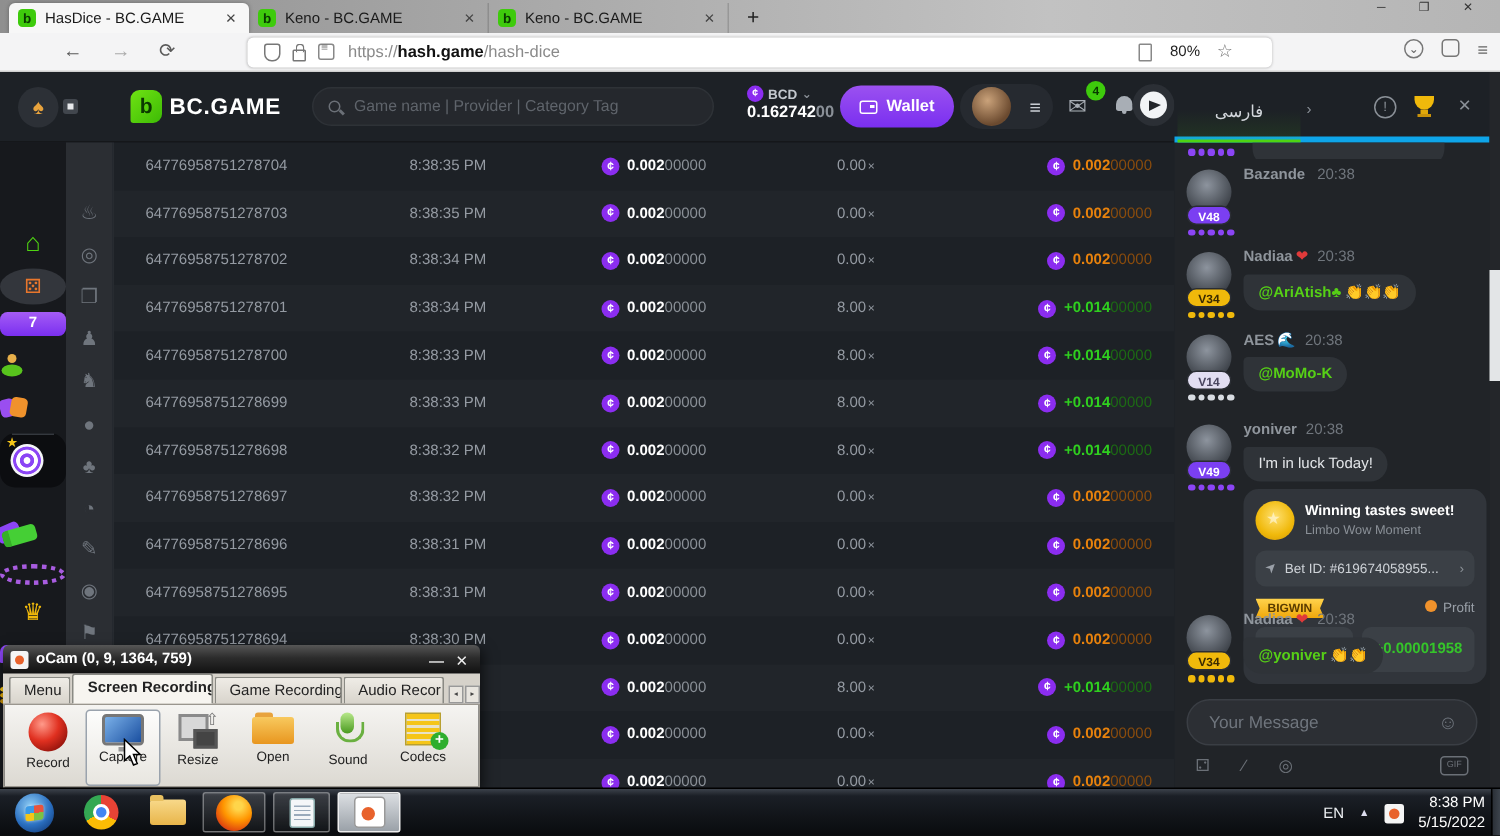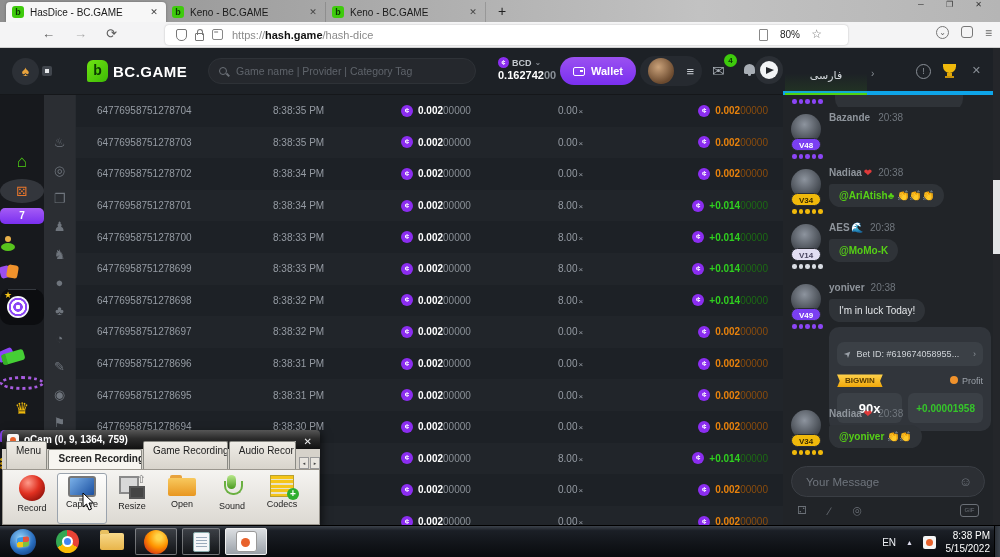--- a/index.html
+++ b/index.html
@@ -180,21 +180,21 @@
   .pthumb{position:absolute;left:0;top:132px;width:7px;height:74px;background:#e3e5e7;}
 
   
   .ocam{position:absolute;left:2px;top:430px;width:318px;height:95px;box-shadow:2px 3px 8px rgba(0,0,0,.6);z-index:5;}
   .oc-title{position:absolute;left:0;top:0;width:318px;height:19px;background:linear-gradient(180deg,#565656,#2c2c2c 45%,#111);border-radius:4px 4px 0 0;color:#fff;font-size:10px;font-weight:bold;line-height:19px;padding-left:22px;}
   .oc-ico{position:absolute;left:5px;top:4px;width:12px;height:12px;background:#f5f5f5;border-radius:2px;}
   .oc-ico::after{content:"";position:absolute;left:3px;top:3px;width:6px;height:6px;border-radius:50%;background:#e8622c;}
   .oc-min{position:absolute;right:24px;top:2px;color:#ddd;font-weight:bold;}
   .oc-x{position:absolute;right:8px;top:2px;color:#eee;font-weight:bold;font-size:10px;}
   .oc-tabs{position:absolute;left:0;top:19px;width:318px;height:21px;background:#d6d2ca;border-bottom:1px solid #9a968e;display:flex;align-items:flex-end;padding-left:4px;}
-  .oc-tab{height:28px;padding:0 9px;font-size:10px;color:#222;line-height:17px;border:1px solid #8a8a84;border-bottom:none;background:linear-gradient(180deg,#efece6,#d8d4cc);margin-right:1px;border-radius:2px 2px 0 0;white-space:nowrap;overflow:hidden;}
+  .oc-tab{height:18px;padding:0 9px;font-size:10px;color:#222;line-height:17px;border:1px solid #8a8a84;border-bottom:none;background:linear-gradient(180deg,#efece6,#d8d4cc);margin-right:1px;border-radius:2px 2px 0 0;white-space:nowrap;overflow:hidden;}
   .oc-tab.active{height:20px;background:#f7f5f0;font-weight:bold;}
   .oc-arrows{margin-left:2px;display:flex;gap:1px;}
   .oc-arr{width:10px;height:12px;border:1px solid #999;background:#e8e5df;font-size:5px;text-align:center;line-height:11px;color:#444;}
   .oc-bar{position:absolute;left:0;top:40px;width:318px;height:55px;background:linear-gradient(180deg,#f5f4f1,#dcd9d2);border:1px solid #9a968e;border-top:none;display:flex;padding:3px 4px 0;}
   .oc-btn{width:50px;display:flex;flex-direction:column;align-items:center;padding-top:2px;}
   .oc-btn .lbl{font-size:9px;color:#222;margin-top:2px;}
   .oc-btn.hover{border:1px solid #9aa3ad;border-radius:3px;background:linear-gradient(180deg,#fdfdfc,#e8e6e0);}
   .rec-orb{width:26px;height:26px;border-radius:50%;background:radial-gradient(circle at 35% 30%,#ff9a8a,#e03020 45%,#7a0a06 92%);}
   .cap-mon{width:28px;height:21px;border:2px solid #777;border-radius:3px;background:linear-gradient(135deg,#7ab0e8,#1a4fa0);position:relative;}
   .cap-mon::after{content:"";position:absolute;left:9px;top:20px;width:6px;height:3px;background:#999;}
@@ -624,20 +624,27 @@
           <div class="medals">
               <i></i>
               <i></i>
               <i></i>
               <i></i>
               <i></i>
             </div>
           <div class="mhead"><span>yoniver</span><span class="mtime">20:38</span></div>
           <div class="bubble">I'm in luck Today!</div>
           <div class="wincard">
+            <div class="wc-head">
+              <span class="medal"></span>
+              <span>
+                <div class="wc-title">Winning tastes sweet!</div>
+                <div class="wc-sub">Limbo Wow Moment</div>
+              </span>
+            </div>
             <div class="wc-bet">
               <span class="rocket">➤</span>
               <span>Bet ID: #619674058955...</span>
               <span class="chevr">›</span>
             </div>
             <div class="wc-mid">
               <span class="ribbon">BIGWIN</span>
               <span class="plabel">
                   <span class="pdot"></span>
                   <span>Profit</span>

